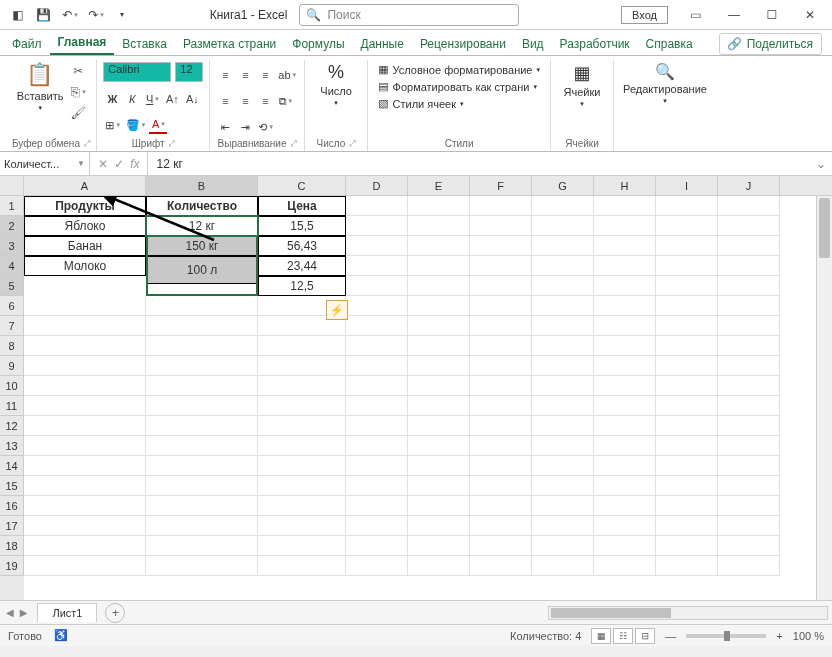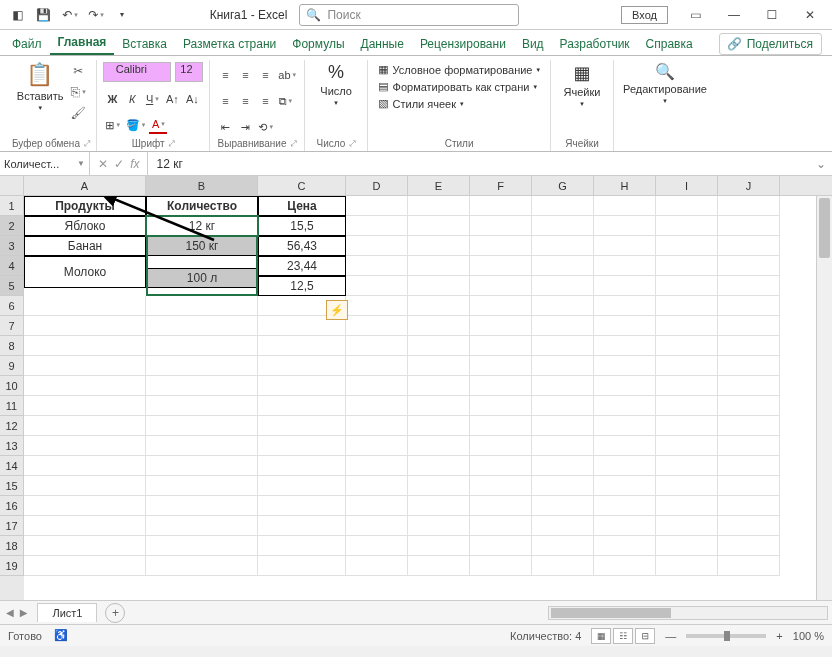--- a/index.html
+++ b/index.html
@@ -20,21 +20,21 @@
 .ribbon { height: 96px; background: #fff; border-bottom: 1px solid #bbb; display: flex; padding: 4px 6px 0; gap: 0; }
 .rgroup { display: flex; flex-direction: column; align-items: center; border-right: 1px solid #ddd; padding: 0 6px; }
 .rgroup:last-child { border-right: none; }
 .rgroup-body { flex: 1; display: flex; align-items: flex-start; gap: 4px; padding-top: 2px; }
 .rgroup-label { font-size: 10px; color: #666; padding: 2px 0; display: flex; align-items: center; gap: 4px; }
 .dlauncher { font-size: 8px; color: #888; cursor: pointer; }
 .big-btn { display: flex; flex-direction: column; align-items: center; width: 50px; cursor: pointer; font-size: 11px; gap: 2px; }
 .icon-col { display: flex; flex-direction: column; gap: 3px; }
 .small-icon { width: 18px; height: 18px; display: flex; align-items: center; justify-content: center; cursor: pointer; color: #555; font-size: 12px; }
 .font-row { display: flex; gap: 4px; align-items: center; }
-.font-select { border: 1px solid #bbb; height: 20px; font-size: 11px; padding: 0 16px 0 4px; background: #f0abfc; position: relative; text-align: center; }
+.font-select { border: 1px solid #bbb; height: 20px; font-size: 11px; padding: 0 16px 0 4px; background: #14b8a6; position: relative; }
 .font-name { width: 68px; }
 .font-size { width: 28px; }
 .btn-row { display: flex; gap: 2px; margin-top: 4px; align-items: center; }
 .ribbon-btn { height: 18px; min-width: 18px; padding: 0 2px; display: flex; align-items: center; justify-content: center; cursor: pointer; color: #444; font-size: 11px; }
 .styles-body { display: flex; flex-direction: column; gap: 2px; font-size: 11px; }
 .style-item { display: flex; align-items: center; gap: 4px; padding: 1px 4px; cursor: pointer; white-space: nowrap; }
 .namebox-row { height: 24px; background: #fff; border-bottom: 1px solid #ccc; display: flex; align-items: center; }
 .namebox { width: 90px; border-right: 1px solid #ccc; height: 100%; display: flex; align-items: center; padding: 0 4px; font-size: 11px; position: relative; }
 .namebox .dd { margin-left: auto; color: #888; font-size: 8px; cursor: pointer; }
 .fx-btns { display: flex; align-items: center; gap: 6px; padding: 0 8px; border-right: 1px solid #ccc; height: 100%; }
@@ -348,22 +348,22 @@
         <div class="cell tbl-border" style="left: 0px; top: 40px; width: 122px; height: 20px;">Банан</div>
         <div class="cell tbl-border sel-cell" style="left: 122px; top: 40px; width: 112px; height: 20px;">150 кг</div>
         <div class="cell tbl-border" style="left: 234px; top: 40px; width: 88px; height: 20px;">56,43</div>
         <div class="cell" style="left: 322px; top: 40px; width: 62px; height: 20px;"></div>
         <div class="cell" style="left: 384px; top: 40px; width: 62px; height: 20px;"></div>
         <div class="cell" style="left: 446px; top: 40px; width: 62px; height: 20px;"></div>
         <div class="cell" style="left: 508px; top: 40px; width: 62px; height: 20px;"></div>
         <div class="cell" style="left: 570px; top: 40px; width: 62px; height: 20px;"></div>
         <div class="cell" style="left: 632px; top: 40px; width: 62px; height: 20px;"></div>
         <div class="cell" style="left: 694px; top: 40px; width: 62px; height: 20px;"></div>
-        <div class="cell tbl-border" style="left: 0px; top: 60px; width: 122px; height: 32px;">Молоко</div>
-        <div class="cell tbl-border sel-cell" style="left: 122px; top: 60px; width: 112px; height: 20px; margin-top: 12px;">100 л</div>
+        <div class="cell tbl-border" style="left: 0px; top: 60px; width: 122px; height: 20px;">Молоко</div>
+        <div class="cell tbl-border sel-cell" style="left: 122px; top: 60px; width: 112px; height: 28px;">100 л</div>
         <div class="cell tbl-border" style="left: 234px; top: 60px; width: 88px; height: 20px;">23,44</div>
         <div class="cell" style="left: 322px; top: 60px; width: 62px; height: 20px;"></div>
         <div class="cell" style="left: 384px; top: 60px; width: 62px; height: 20px;"></div>
         <div class="cell" style="left: 446px; top: 60px; width: 62px; height: 20px;"></div>
         <div class="cell" style="left: 508px; top: 60px; width: 62px; height: 20px;"></div>
         <div class="cell" style="left: 570px; top: 60px; width: 62px; height: 20px;"></div>
         <div class="cell" style="left: 632px; top: 60px; width: 62px; height: 20px;"></div>
         <div class="cell" style="left: 694px; top: 60px; width: 62px; height: 20px;"></div>
         <div class="cell tbl-border" style="left: 234px; top: 80px; width: 88px; height: 20px;">12,5</div>
         <div class="cell" style="left: 322px; top: 80px; width: 62px; height: 20px;"></div>

